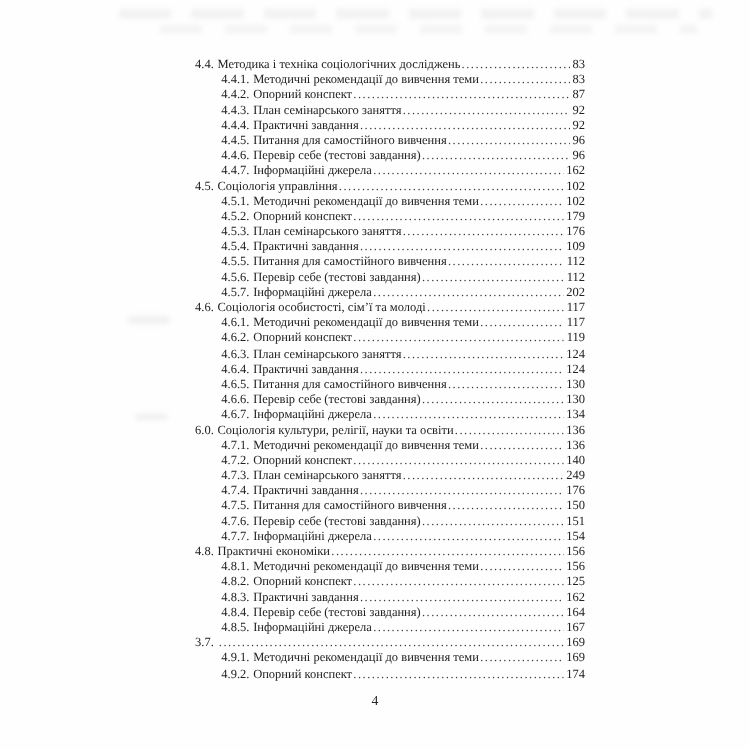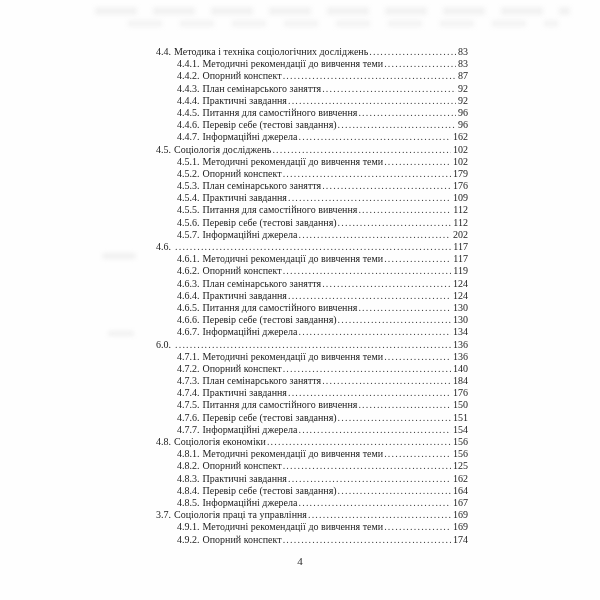--- a/index.html
+++ b/index.html
@@ -138,21 +138,21 @@
     <span class="toc-page">96</span>
   </div>
       <div class="toc-row level-2">
     <span class="toc-num">4.4.7.</span>
     <span class="toc-title">Інформаційні джерела</span>
     <span class="toc-leader"></span>
     <span class="toc-page">162</span>
   </div>
       <div class="toc-row level-1">
     <span class="toc-num">4.5.</span>
-    <span class="toc-title">Соціологія досліджень</span>
+    <span class="toc-title">Соціологія управління</span>
     <span class="toc-leader"></span>
     <span class="toc-page">102</span>
   </div>
       <div class="toc-row level-2">
     <span class="toc-num">4.5.1.</span>
     <span class="toc-title">Методичні рекомендації до вивчення теми</span>
     <span class="toc-leader"></span>
     <span class="toc-page">102</span>
   </div>
       <div class="toc-row level-2">
@@ -186,20 +186,21 @@
     <span class="toc-page">112</span>
   </div>
       <div class="toc-row level-2">
     <span class="toc-num">4.5.7.</span>
     <span class="toc-title">Інформаційні джерела</span>
     <span class="toc-leader"></span>
     <span class="toc-page">202</span>
   </div>
       <div class="toc-row level-1">
     <span class="toc-num">4.6.</span>
+    <span class="toc-title">Соціологія особистості, сім’ї та молоді</span>
     <span class="toc-leader"></span>
     <span class="toc-page">117</span>
   </div>
       <div class="toc-row level-2">
     <span class="toc-num">4.6.1.</span>
     <span class="toc-title">Методичні рекомендації до вивчення теми</span>
     <span class="toc-leader"></span>
     <span class="toc-page">117</span>
   </div>
       <div class="toc-row level-2">
@@ -233,40 +234,41 @@
     <span class="toc-page">130</span>
   </div>
       <div class="toc-row level-2">
     <span class="toc-num">4.6.7.</span>
     <span class="toc-title">Інформаційні джерела</span>
     <span class="toc-leader"></span>
     <span class="toc-page">134</span>
   </div>
       <div class="toc-row level-1">
     <span class="toc-num">6.0.</span>
+    <span class="toc-title">Соціологія культури, релігії, науки та освіти</span>
     <span class="toc-leader"></span>
     <span class="toc-page">136</span>
   </div>
       <div class="toc-row level-2">
     <span class="toc-num">4.7.1.</span>
     <span class="toc-title">Методичні рекомендації до вивчення теми</span>
     <span class="toc-leader"></span>
     <span class="toc-page">136</span>
   </div>
       <div class="toc-row level-2">
     <span class="toc-num">4.7.2.</span>
     <span class="toc-title">Опорний конспект</span>
     <span class="toc-leader"></span>
     <span class="toc-page">140</span>
   </div>
       <div class="toc-row level-2">
     <span class="toc-num">4.7.3.</span>
     <span class="toc-title">План семінарського заняття</span>
     <span class="toc-leader"></span>
-    <span class="toc-page">184</span>
+    <span class="toc-page">249</span>
   </div>
       <div class="toc-row level-2">
     <span class="toc-num">4.7.4.</span>
     <span class="toc-title">Практичні завдання</span>
     <span class="toc-leader"></span>
     <span class="toc-page">176</span>
   </div>
       <div class="toc-row level-2">
     <span class="toc-num">4.7.5.</span>
     <span class="toc-title">Питання для самостійного вивчення</span>
@@ -280,21 +282,21 @@
     <span class="toc-page">151</span>
   </div>
       <div class="toc-row level-2">
     <span class="toc-num">4.7.7.</span>
     <span class="toc-title">Інформаційні джерела</span>
     <span class="toc-leader"></span>
     <span class="toc-page">154</span>
   </div>
       <div class="toc-row level-1">
     <span class="toc-num">4.8.</span>
-    <span class="toc-title">Соціологія економіки</span>
+    <span class="toc-title">Практичні економіки</span>
     <span class="toc-leader"></span>
     <span class="toc-page">156</span>
   </div>
       <div class="toc-row level-2">
     <span class="toc-num">4.8.1.</span>
     <span class="toc-title">Методичні рекомендації до вивчення теми</span>
     <span class="toc-leader"></span>
     <span class="toc-page">156</span>
   </div>
       <div class="toc-row level-2">
@@ -316,21 +318,20 @@
     <span class="toc-page">164</span>
   </div>
       <div class="toc-row level-2">
     <span class="toc-num">4.8.5.</span>
     <span class="toc-title">Інформаційні джерела</span>
     <span class="toc-leader"></span>
     <span class="toc-page">167</span>
   </div>
       <div class="toc-row level-1">
     <span class="toc-num">3.7.</span>
-    <span class="toc-title">Соціологія праці та управління</span>
     <span class="toc-leader"></span>
     <span class="toc-page">169</span>
   </div>
       <div class="toc-row level-2">
     <span class="toc-num">4.9.1.</span>
     <span class="toc-title">Методичні рекомендації до вивчення теми</span>
     <span class="toc-leader"></span>
     <span class="toc-page">169</span>
   </div>
       <div class="toc-row level-2">

